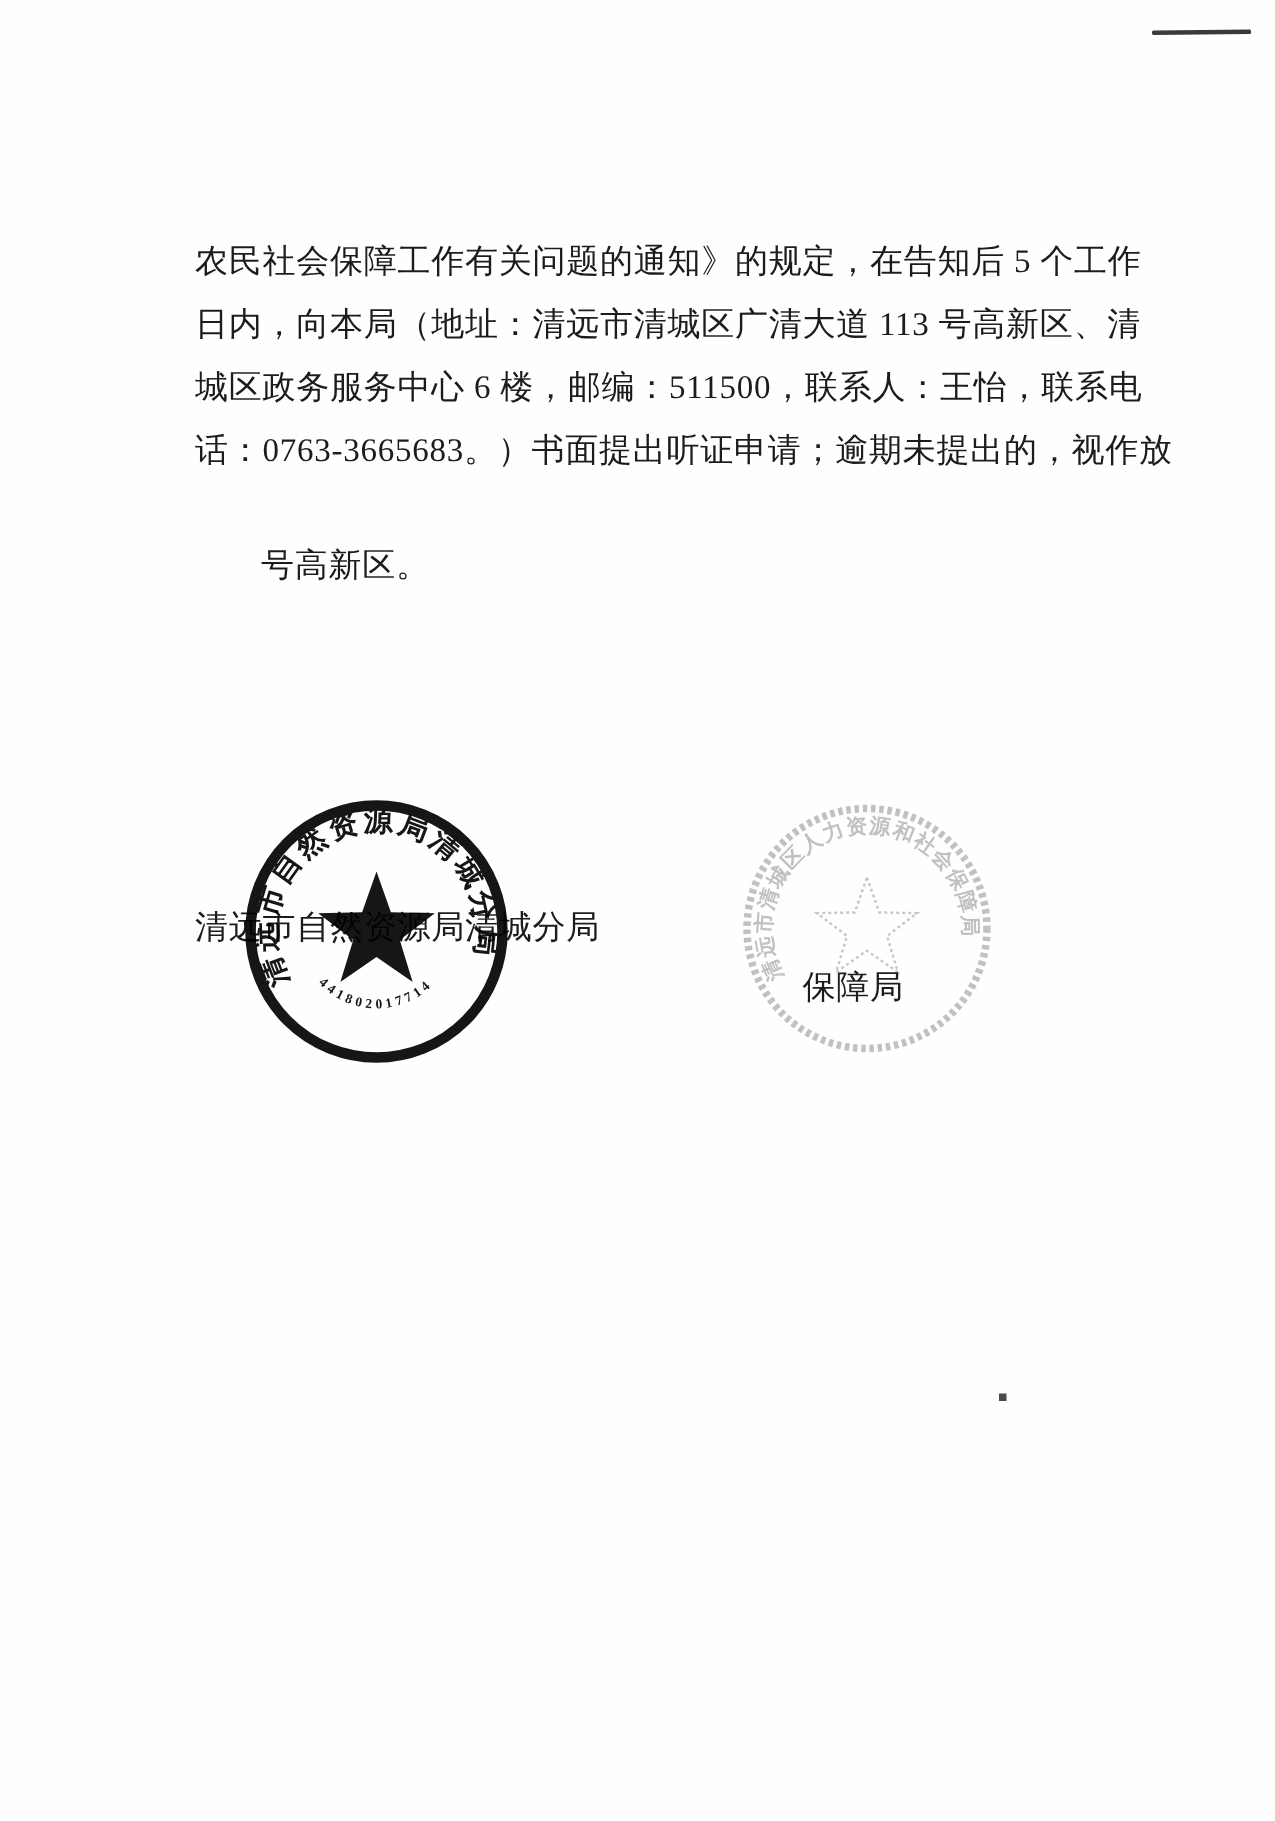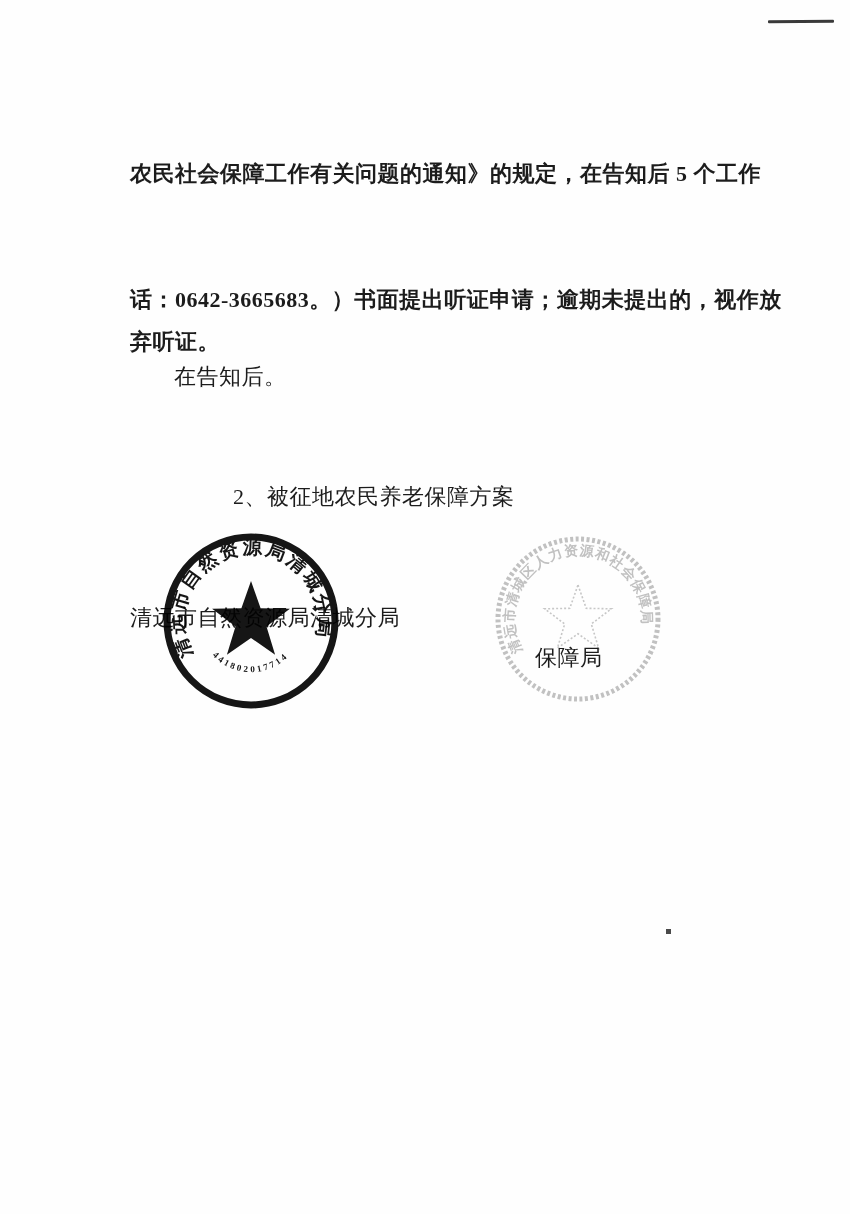--- a/index.html
+++ b/index.html
@@ -19,21 +19,21 @@
   }
   .txt {
     position: absolute;
     font-size: 22px;
     line-height: 1.18;
     white-space: nowrap;
     letter-spacing: 0.5px;
     color: #1c1c1c;
     z-index: 1;
   }
-  .body-line { left: 130px; width: 606px; font-weight: bold; }
+  .body-line { left: 130px; width: 606px; }
   .scan-streak {
     position: absolute;
     left: 768px;
     top: 20px;
     width: 66px;
     height: 3px;
     background: #3a3a3a;
     transform: rotate(-0.5deg);
     border-radius: 1px;
     z-index: 0;
@@ -61,26 +61,26 @@
 </style>
 </head>
 <body>
 
 <div class="page">
 
   <div class="scan-streak"></div>
   <div class="scan-speck"></div>
 
   <div class="txt body-line" style="top:161px">农民社会保障工作有关问题的通知》的规定，在告知后 5 个工作</div>
-  <div class="txt body-line" style="top:287px">话：0642-3665683。）书面提出听证申请；逾期未提出的，视作放</div>
-  <div class="txt body-line" style="top:329px">弃听证。</div>
+  <div class="txt body-line" style="top:203px">日内，向本局（地址：清远市清城区广清大道 113 号高新区、清</div>
+  <div class="txt body-line" style="top:245px">城区政务服务中心 6 楼，邮编：511500，联系人：王怡，联系电</div>
+  <div class="txt body-line" style="top:287px">话：0763-3665683。）书面提出听证申请；逾期未提出的，视作放</div>
 
-  <div class="txt" style="left:174px; top:364px">在告知后。</div>
+  <div class="txt" style="left:174px; top:364px">号高新区。</div>
 
-  <div class="txt" style="left:233px; top:484px">2、被征地农民养老保障方案</div>
 
   <div class="txt" style="left:130px; top:605px">清远市自然资源局清城分局</div>
   <div class="txt" style="left:535px; top:645px">保障局</div>
 
 
   <svg class="seal seal-left" width="180" height="180" viewBox="0 0 180 180">
     <circle cx="90" cy="90" r="84" fill="none" stroke="#161616" stroke-width="7"></circle>
     <polygon fill="#161616" points="90,50 99.6,77.2 128.9,77.8 105.5,95.6 114.1,123.7 90,107 65.9,123.7 74.5,95.6 51.1,77.8 80.4,77.2"></polygon>
     <path id="sealL-arc" d="M 32.2 123.5 A 67 67 0 1 1 147.8 123.5" fill="none"></path>
     <path id="sealL-bot" d="M 50 123 A 53 53 0 0 0 130 123" fill="none"></path>

